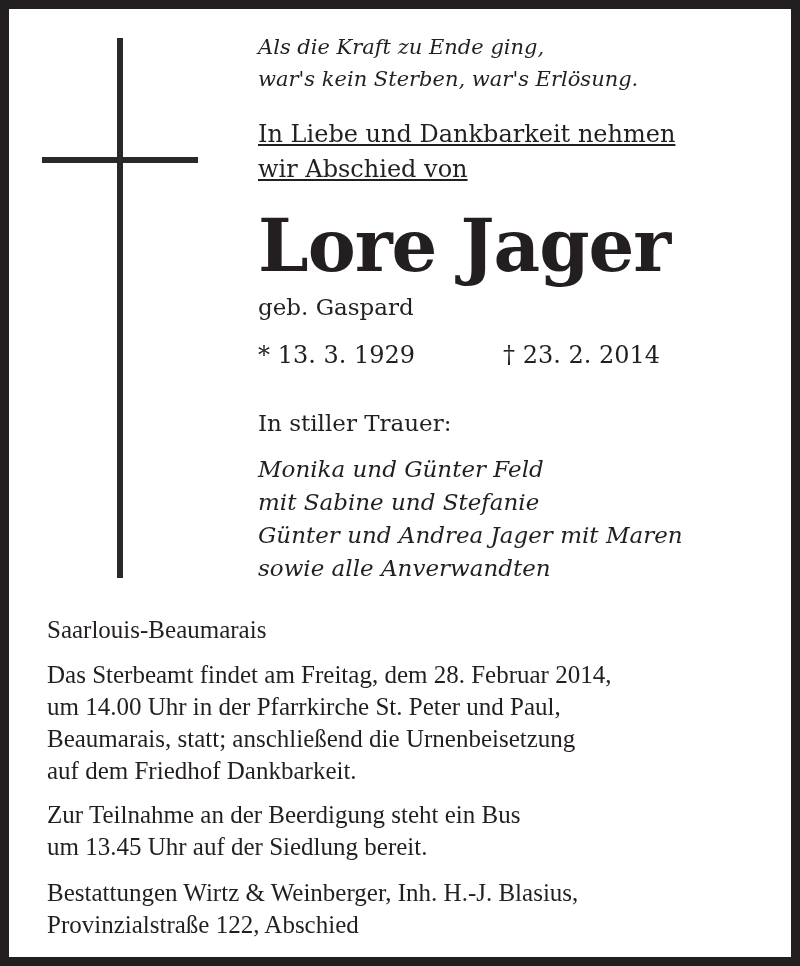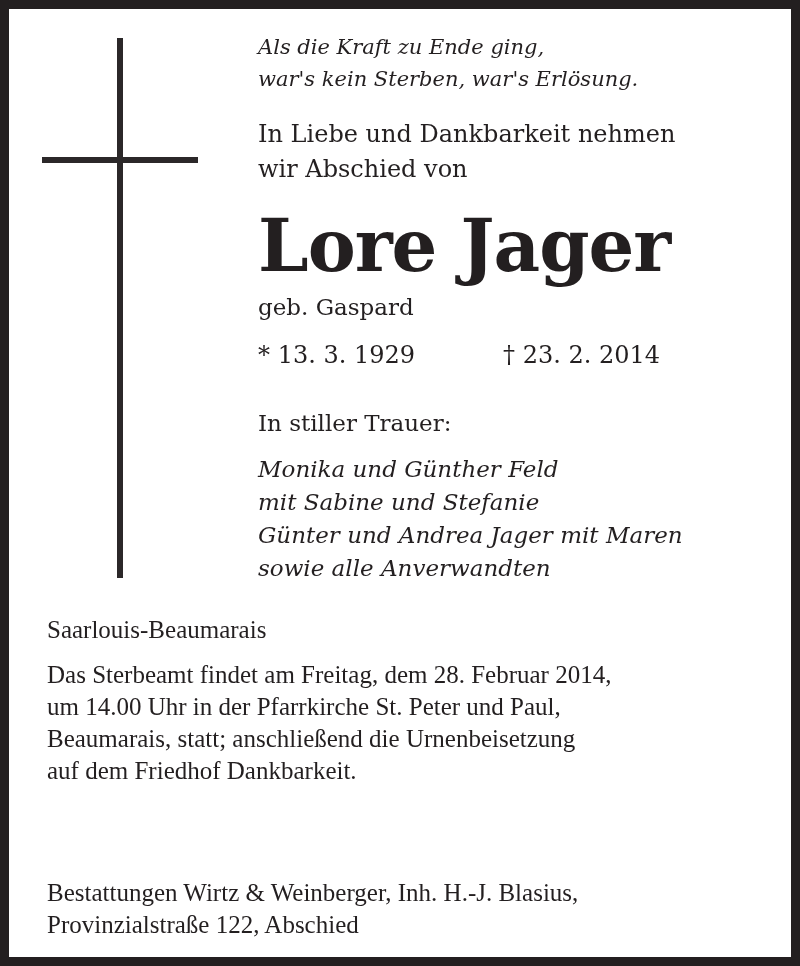--- a/index.html
+++ b/index.html
@@ -7,21 +7,21 @@
   .card {
     position:absolute; left:9px; top:9px; width:782px; height:948px;
     background:#ffffff;
   }
   .cross-v { position:absolute; left:108px; top:29px; width:6px; height:540px; background:#2b2829; }
   .cross-h { position:absolute; left:33px; top:148px; width:156px; height:6px; background:#2b2829; }
   .serif { font-family:"DejaVu Serif", "Liberation Serif", serif; color:#231f20; }
   .txt { position:absolute; white-space:nowrap; }
   .it { font-style:italic; }
   .motto { left:249px; top:22px; font-size:21px; line-height:32px;font-style:italic; }
-  .intro { left:249px; top:108px; font-size:24px; line-height:35px; }
+  .intro { left:249px; top:108px; font-size:24px; line-height:35px;text-decoration:underline; }
   .name { left:249px; top:202px; font-size:72px; font-weight:bold; line-height:70px; letter-spacing:-1px; }
   .maiden { left:249px; top:282px; font-size:23px; line-height:32px; }
   .birth { left:249px; top:329px; font-size:24px; line-height:34px; }
   .death { left:494px; top:329px; font-size:24px; line-height:34px; }
   .mourn-label { left:249px; top:397px; font-size:23px; line-height:34px; }
   .mourners { left:249px; top:444px; font-size:23px; line-height:33px; }
   .place { left:38px; top:605px; font-size:22px; line-height:32px; font-family:"Liberation Serif", serif; font-size:25px; }
   .para { left:38px; font-family:"Liberation Serif", serif; font-size:25px; line-height:32px; }
   .p1 { top:650px; }
   .p2 { top:790px; }
@@ -48,34 +48,38 @@
     <span class="line">wir Abschied von</span>
   </div>
 
   <div class="txt serif name">Lore Jager</div>
   <div class="txt serif maiden">geb. Gaspard</div>
   <div class="txt serif birth">* 13. 3. 1929</div>
   <div class="txt serif death">† 23. 2. 2014</div>
 
   <div class="txt serif mourn-label">In stiller Trauer:</div>
   <div class="txt serif it mourners">
-    <span class="line">Monika und Günther Feld</span>
+    <span class="line">Monika und Günter Feld</span>
     <span class="line">mit Sabine und Stefanie</span>
     <span class="line">Günter und Andrea Jager mit Maren</span>
     <span class="line">sowie alle Anverwandten</span>
   </div>
 
   <div class="txt serif place">Saarlouis-Beaumarais</div>
 
   <div class="txt serif para p1">
     <span class="line">Das Sterbeamt findet am Freitag, dem 28. Februar 2014,</span>
     <span class="line">um 14.00 Uhr in der Pfarrkirche St. Peter und Paul,</span>
     <span class="line">Beaumarais, statt; anschließend die Urnenbeisetzung</span>
     <span class="line">auf dem Friedhof Dankbarkeit.</span>
   </div>
 
+  <div class="txt serif para p2">
+    <span class="line">Zur Teilnahme an der Beerdigung steht ein Bus</span>
+    <span class="line">um 13.45 Uhr auf der Siedlung bereit.</span>
+  </div>
 
   <div class="txt serif para p3">
     <span class="line">Bestattungen Wirtz &amp; Weinberger, Inh. H.-J. Blasius,</span>
     <span class="line">Provinzialstraße 122, Abschied</span>
   </div>
 
 </div>
 
 </body></html>

